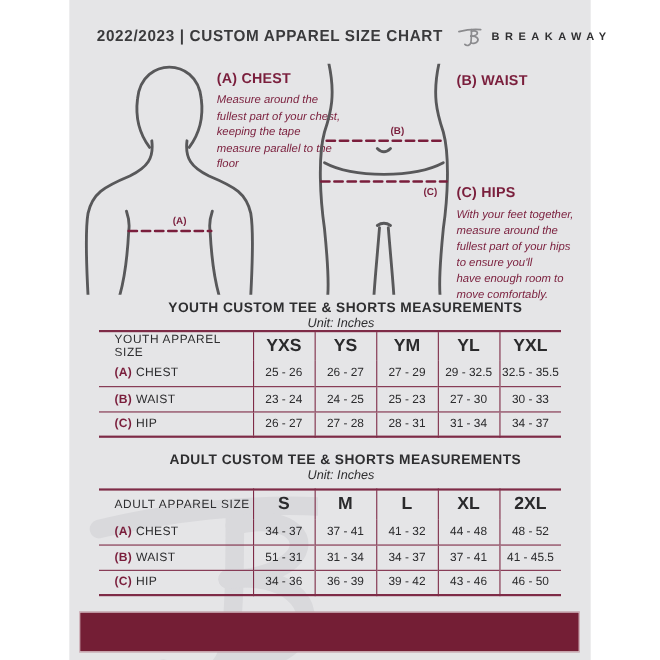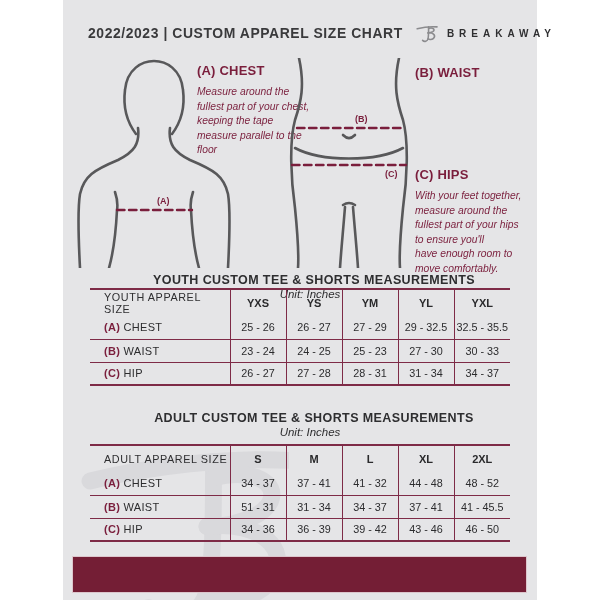--- a/index.html
+++ b/index.html
@@ -50,21 +50,21 @@
     border-bottom:2px solid var(--tblline);
     background:transparent;position:absolute;z-index:2;}
   .size-table tr{border-top:1.6px solid var(--tblline);}
   .size-table tr:first-child{border-top:none;}
   .size-table th,.size-table td{border-left:1.4px solid var(--tblline);
     font-weight:normal;}
   .size-table th:first-child{border-left:none;}
   .size-table col.label-col{width:140px;}
   .size-table thead tr{height:27px;}
   .size-table tbody tr{height:23px;}
-  .size-table thead th{font-size:11px;font-weight:bold;color:#2a2a2c;
+  .size-table thead th{font-size:16px;font-weight:bold;color:#2a2a2c;
     text-align:center;}
   .size-table thead th:first-child{font-weight:normal;font-size:10.8px;
     letter-spacing:.6px;text-align:left;padding-left:14px;color:#2e2e30;}
   .size-table tbody th{text-align:left;padding-left:14px;font-size:11px;
     color:var(--ink-dark);letter-spacing:.3px;}
   .size-table tbody th .pfx{font-weight:bold;color:var(--maroon);}
   .size-table tbody td{text-align:center;font-size:10.8px;
     color:var(--ink-dark);}
   
   .watermark{position:absolute;left:14px;top:418px;width:212px;height:188px;
@@ -141,21 +141,21 @@
 
     <div class="instr" style="left:352px;top:109px;">
       <h3>(C) HIPS</h3>
       <p>With your feet together, measure around the fullest part of your hips to ensure you'll
 have enough room to move comfortably.</p>
     </div>
   </div>
 
   <div class="tbl-title" style="top:273px;">YOUTH CUSTOM TEE &amp; SHORTS MEASUREMENTS</div>
   <div class="tbl-unit" style="top:288px;">Unit: Inches</div>
-  <table class="size-table" style="top:288px;">
+  <table class="size-table" style="top:300px;">
     <colgroup>
         <col class="label-col">
         <col>
         <col>
         <col>
         <col>
         <col>
       </colgroup>
     <thead>
         <tr>

